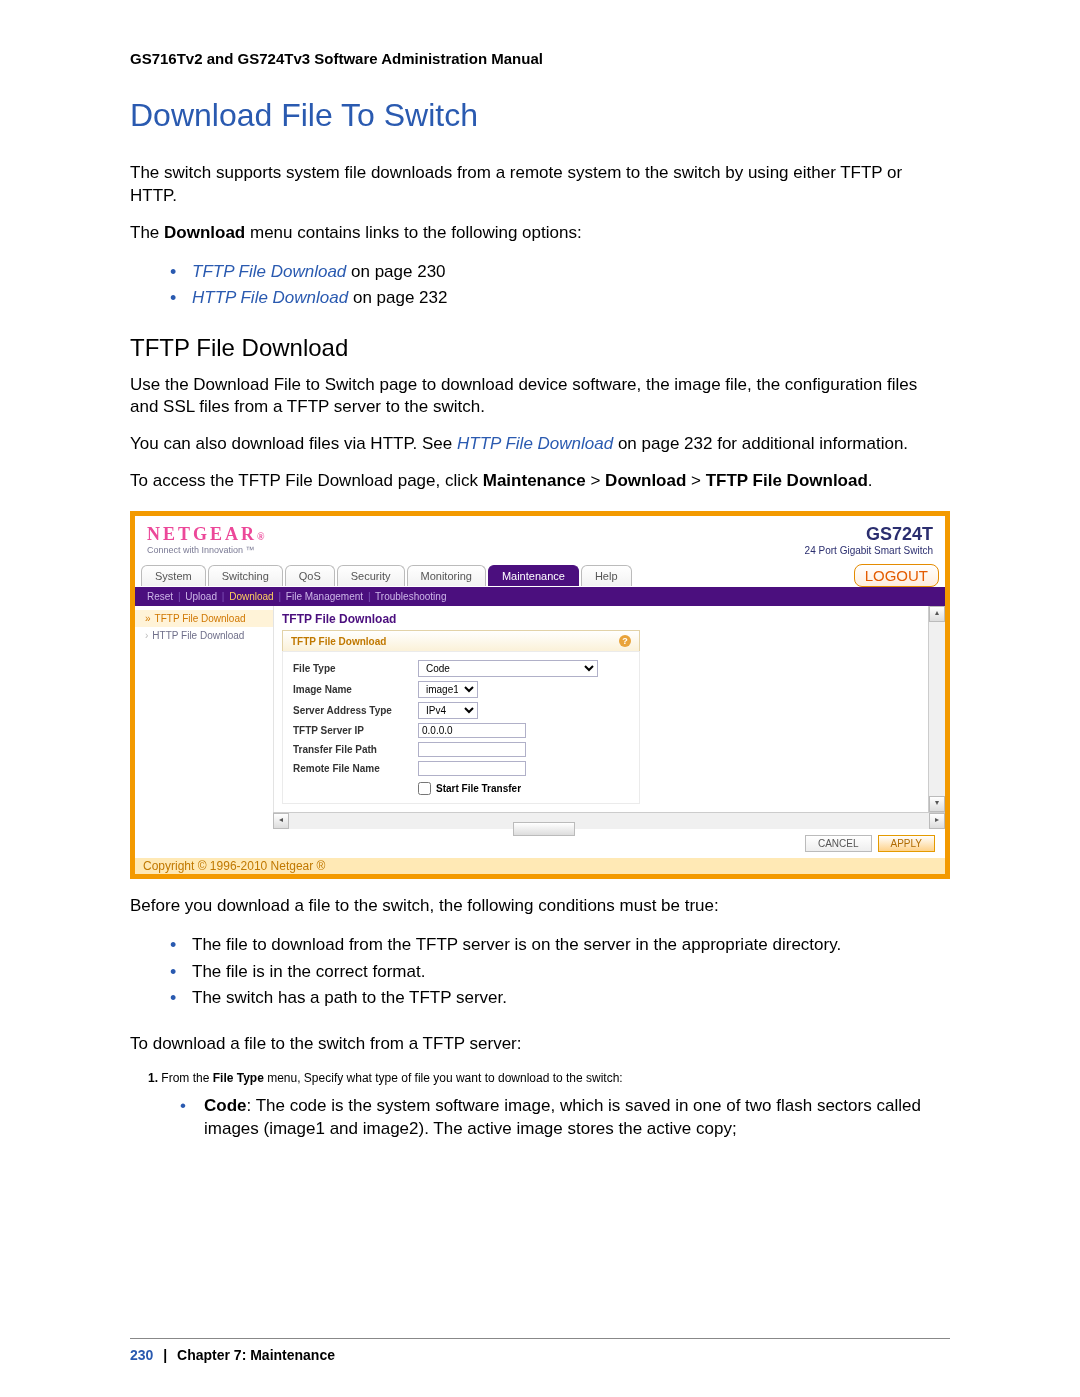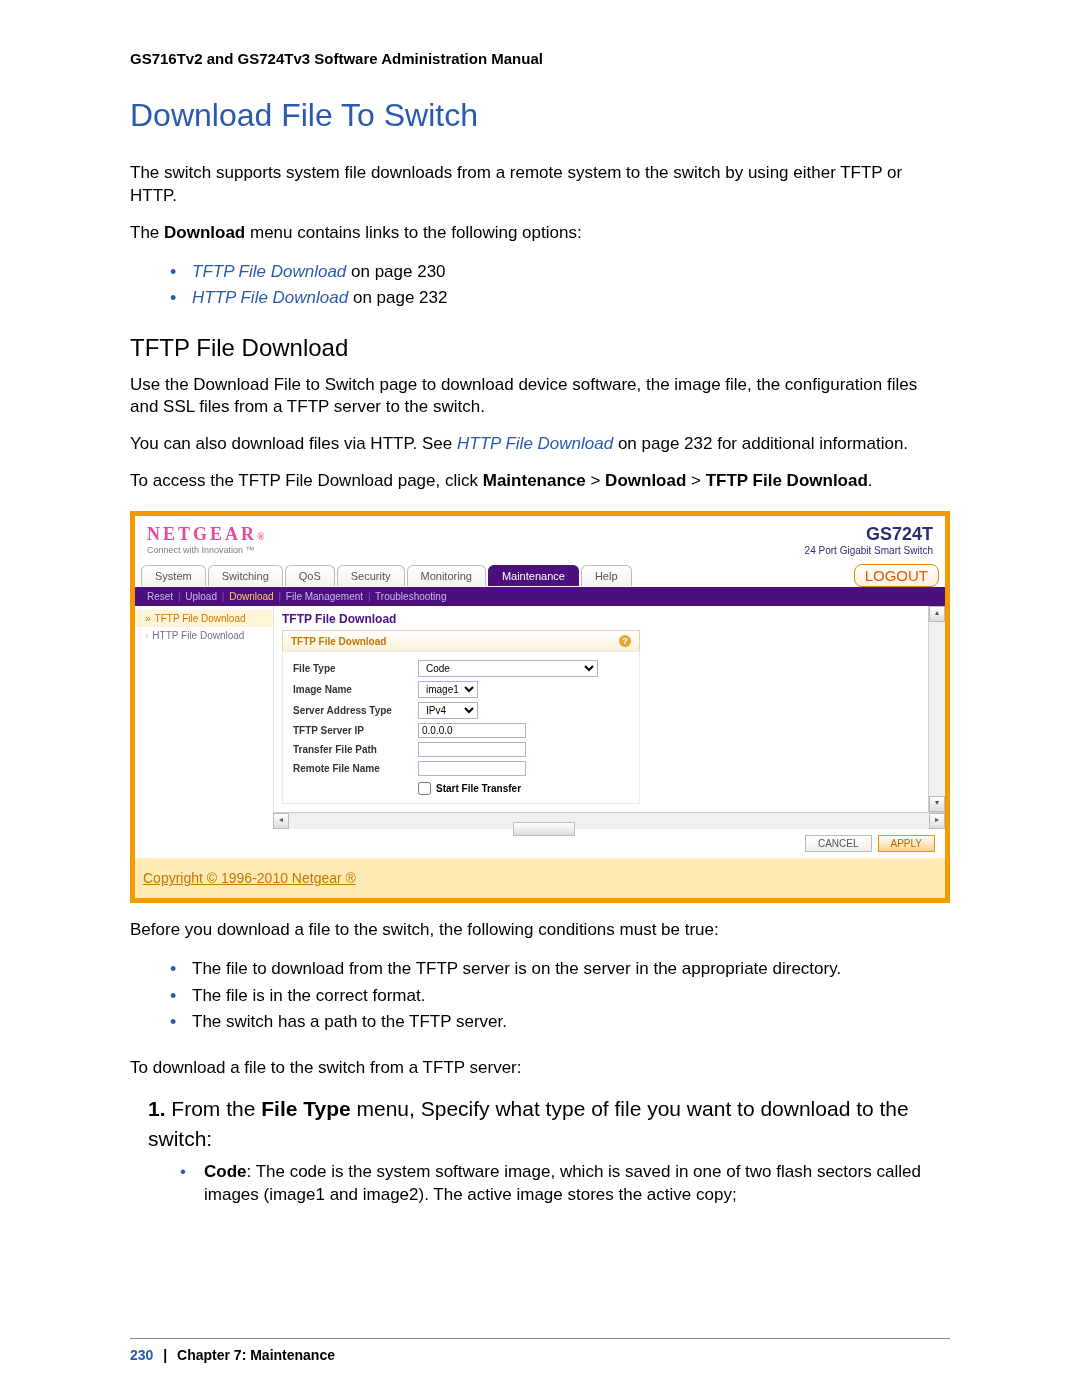--- a/index.html
+++ b/index.html
@@ -287,23 +287,22 @@
     color: #555;
   }
   .fbtn.apply {
     border-color: #e49a00;
     background: linear-gradient(#fff,#fed28a);
     color: #b06a00;
   }
   .copy {
     background: #ffe9b5;
     color: #c07800;
-    font-size: 14px;
-    padding: 12px 8px;
-    text-decoration: underline;
+    font-size: 12px;
+    padding: 1px 8px;
   }
   .inner-bullet {
     margin: 8px 0 0 50px;
     font-size: 17px;
     line-height: 1.35;
     position: relative;
     padding-left: 24px;
   }
   .inner-bullet::before {
     content: "•";
@@ -462,21 +461,21 @@
   <p class="body-text">Before you download a file to the switch, the following conditions must be true:</p>
 
   <ul class="bullets">
     <li>The file to download from the TFTP server is on the server in the appropriate directory.</li>
     <li>The file is in the correct format.</li>
     <li>The switch has a path to the TFTP server.</li>
   </ul>
 
   <p class="body-text">To download a file to the switch from a TFTP server:</p>
 
-  <div style="font-size:21px;line-height:1.4;margin-left:18px;">
+  <div style="font-size:12px;line-height:1.4;margin-left:18px;">
     <b>1.</b>
     <span>From the </span><b>File Type</b><span> menu, Specify what type of file you want to download to the switch:</span>
   </div>
   <div class="inner-bullet">
     <b>Code</b><span>: The code is the system software image, which is saved in one of two flash sectors called images (image1 and image2). The active image stores the active copy;</span>
   </div>
 
   <div class="footer-line"></div>
   <div class="page-footer">
     <span class="num">230</span>

